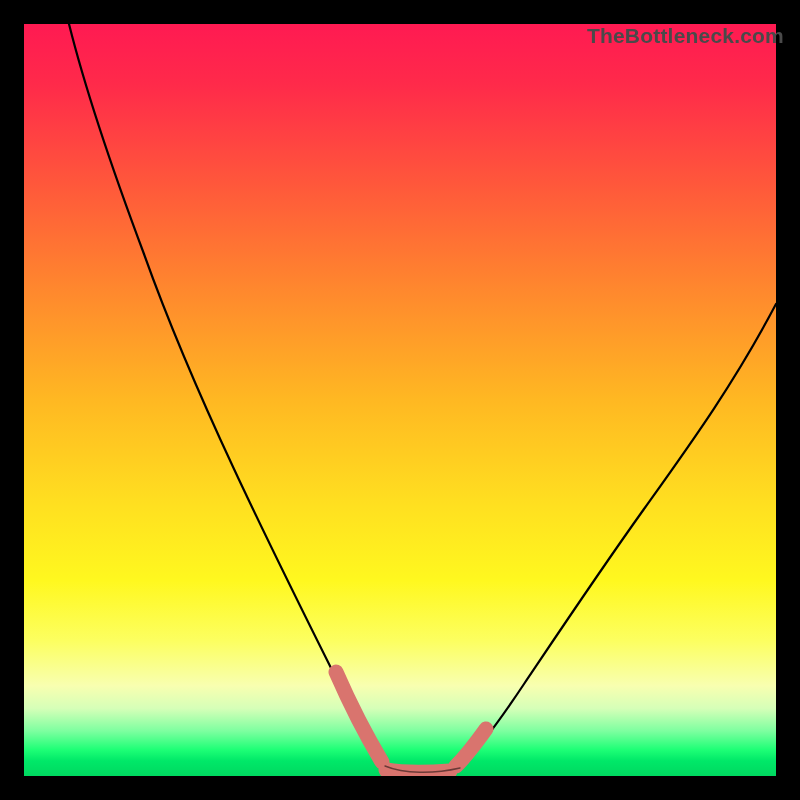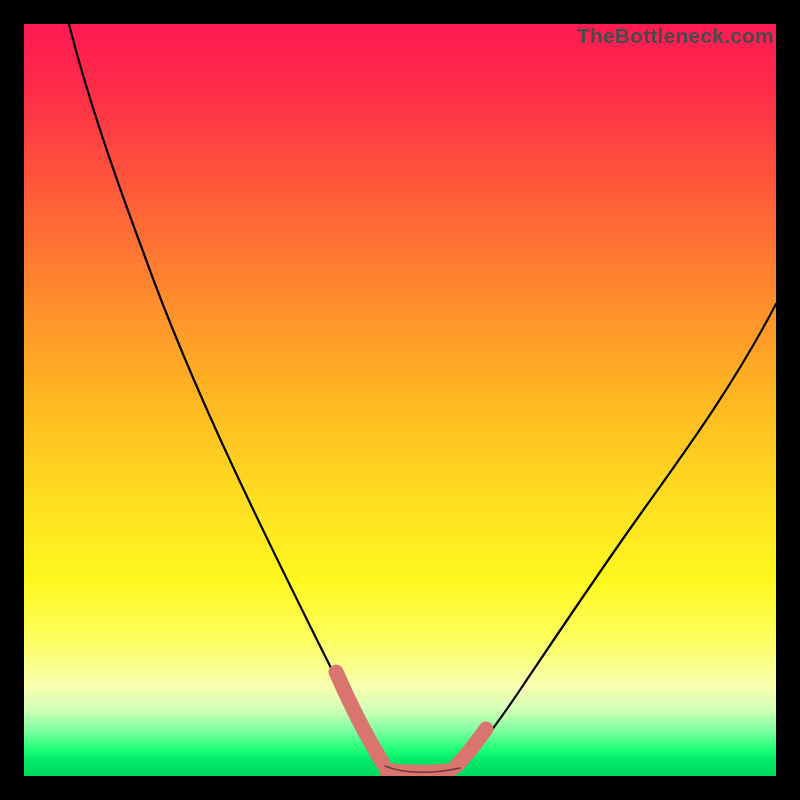--- a/index.html
+++ b/index.html
@@ -34,21 +34,21 @@
       #d6ffb8 91%,
       #7effa0 94%,
       #1eff76 96.5%,
       #00e868 98%,
       #00d860 100%
     );
   }
   .watermark {
     position: absolute;
     top: 24px;
-    right: 26px;
+    right: 16px;
     font-family: Arial, Helvetica, sans-serif;
     font-size: 21px;
     font-weight: 600;
     color: #4a4a4a;
     letter-spacing: 0.2px;
     user-select: none;
   }
   svg.curves {
     position: absolute;
     inset: 0;

